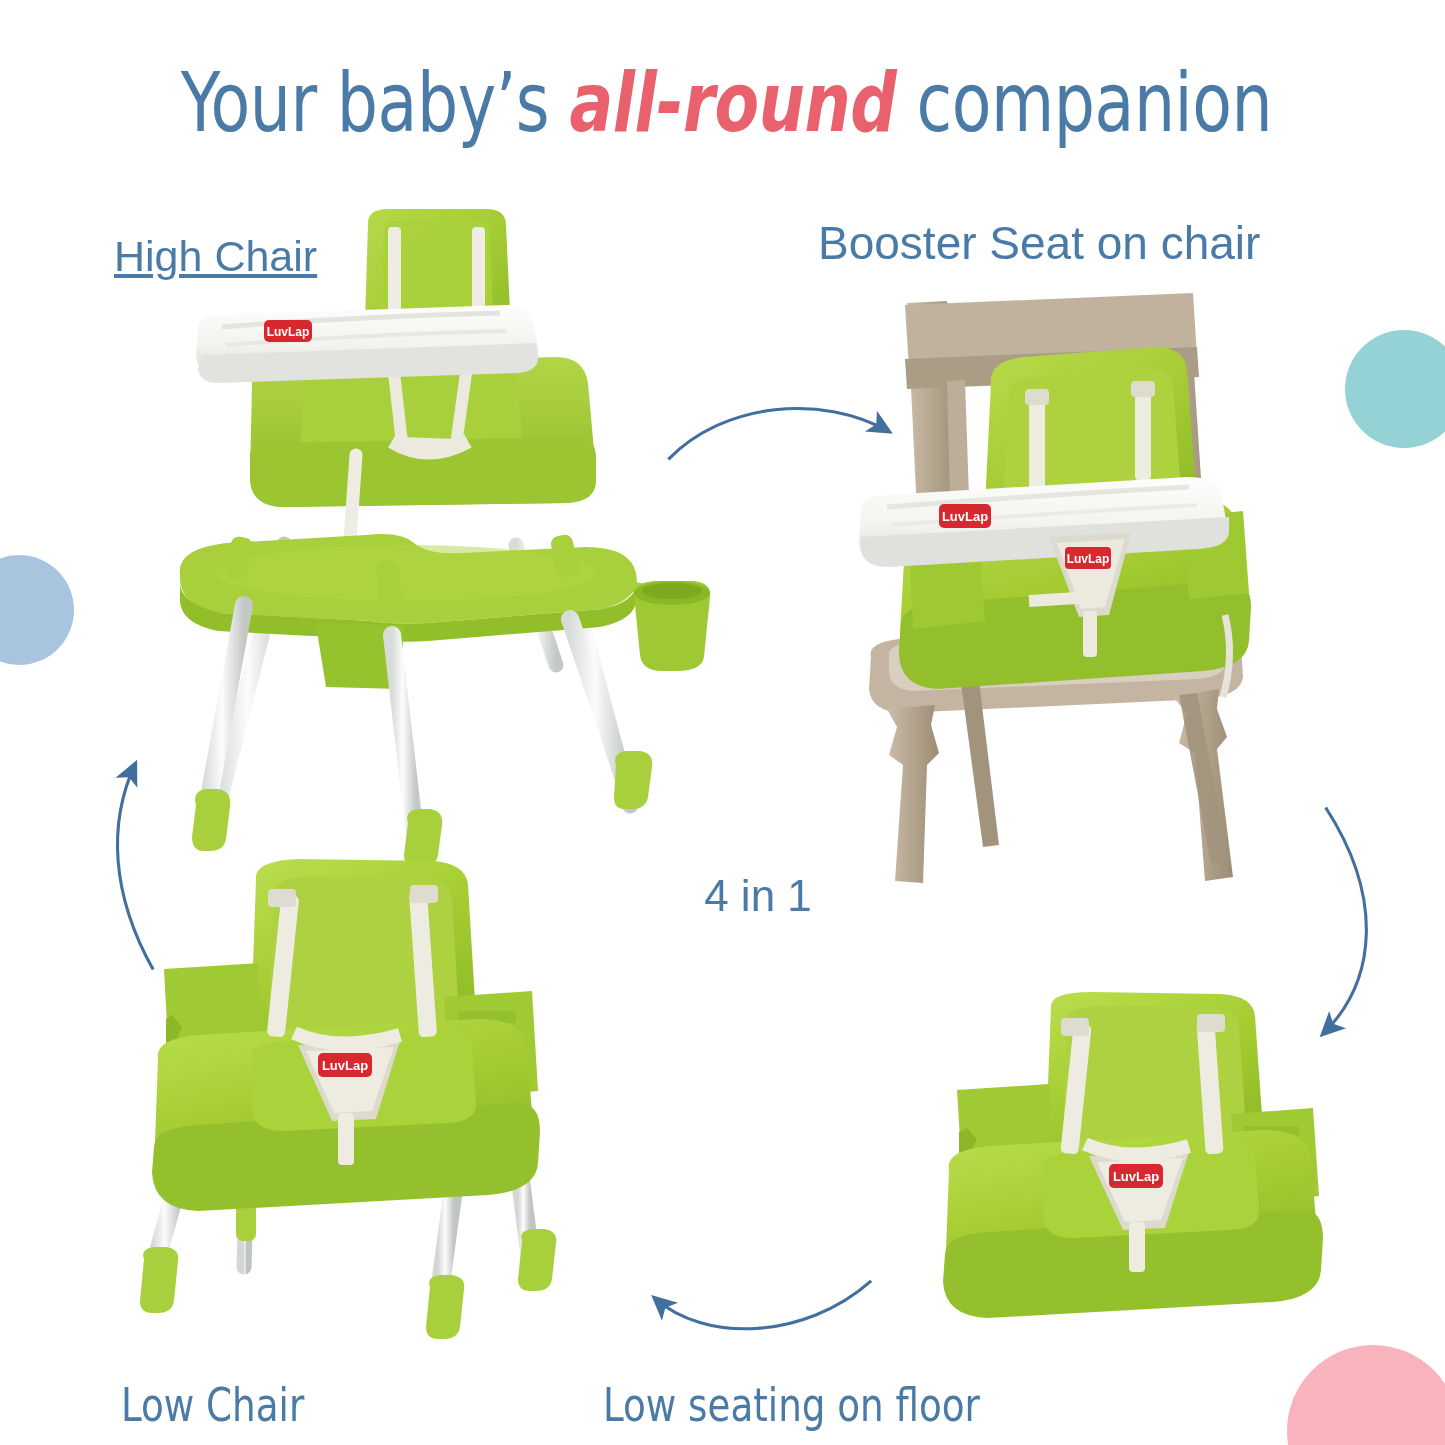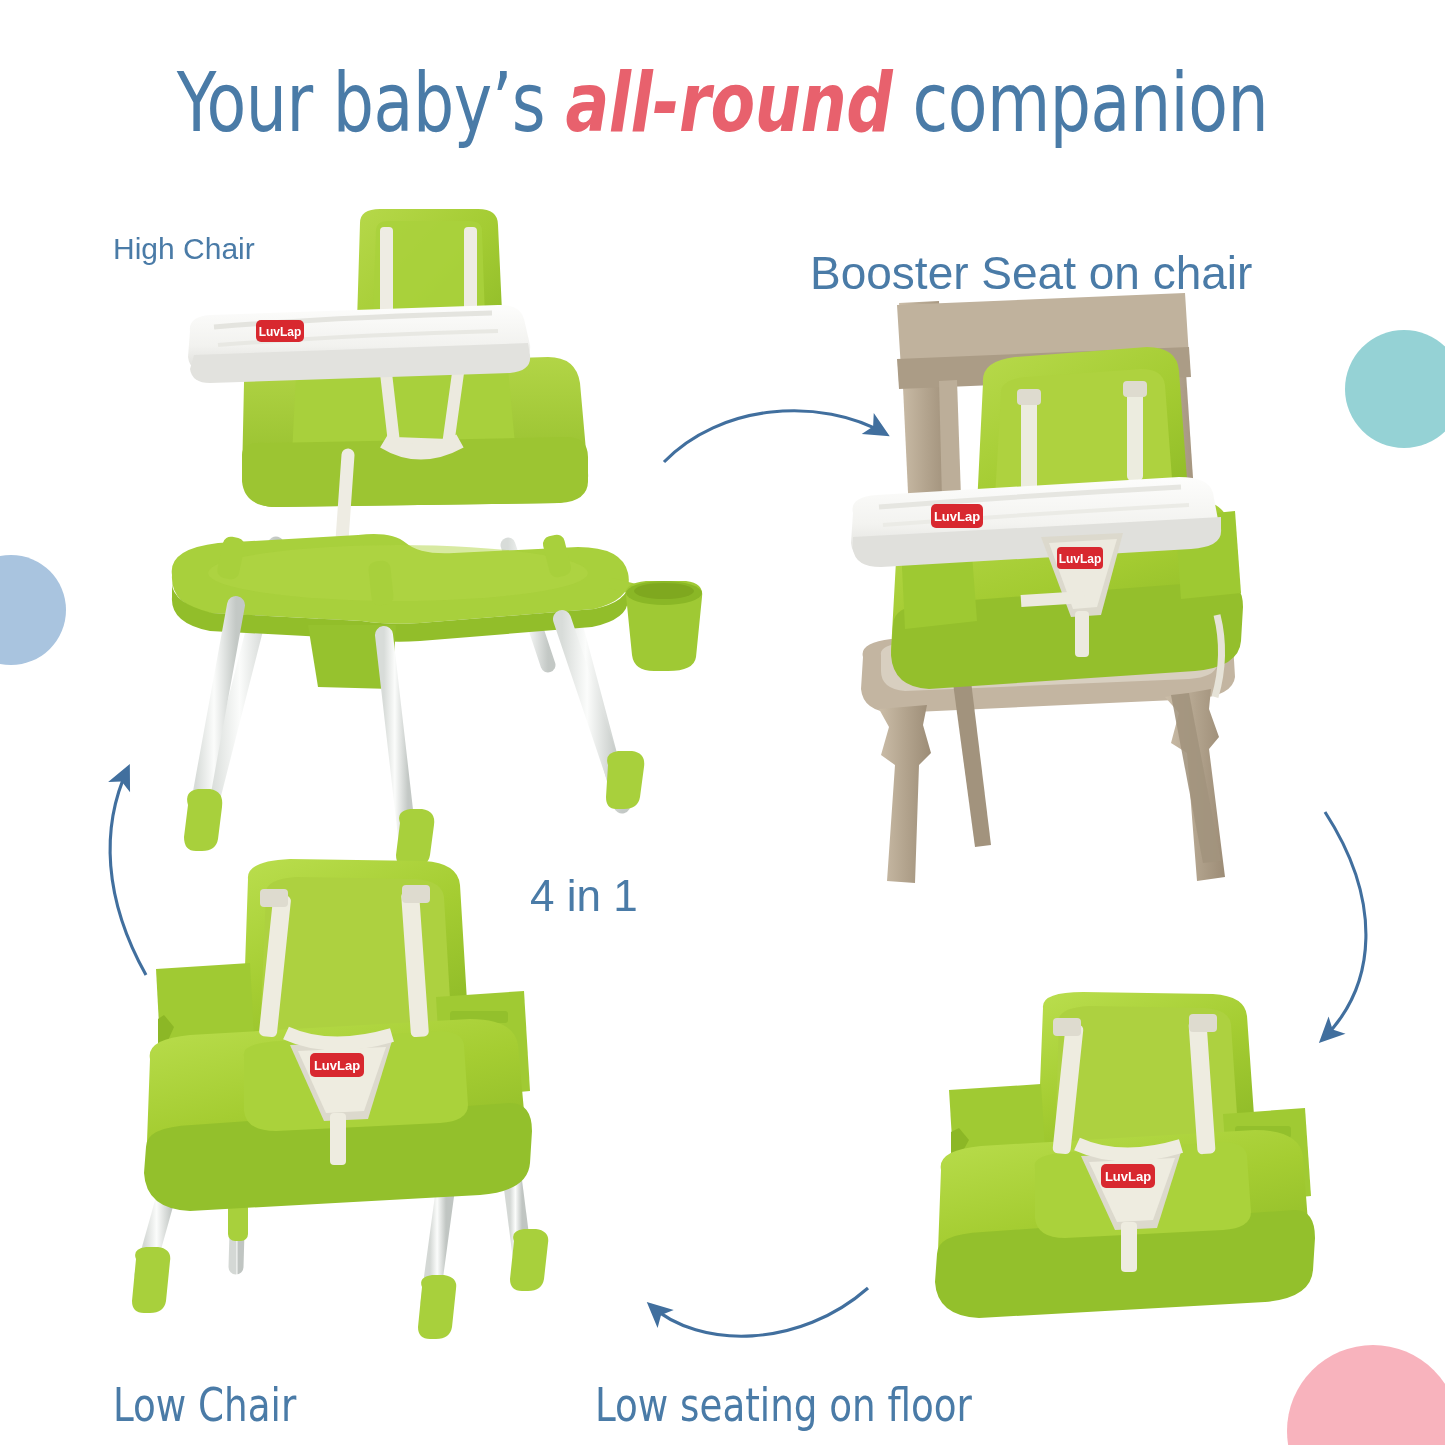--- a/index.html
+++ b/index.html
@@ -2,21 +2,21 @@
 <html><head>
 <meta charset="utf-8">
 <style>
   * { margin:0; padding:0; box-sizing:border-box; }
   html,body { background:#fff; }
   body {
     width:1445px; height:1445px;
     font-family:"Liberation Sans", sans-serif;
     position:relative; overflow:hidden;
   }
-  #canvas { position:absolute; inset:0; }
+  #canvas { position:absolute; inset:0;margin-left:8px; }
 
   
   .deco { position:absolute; border-radius:50%; }
   #deco-teal  { width:118px; height:118px; right:-18px; top:330px;  background:#95d2d5; }
   #deco-blue  { width:110px; height:110px; left:-44px;  top:555px;  background:#a9c4df; }
   #deco-pink  { width:172px; height:172px; right:-14px; bottom:-72px; background:#f8b3bd; }
 
   
   #headline {
     position:absolute; top:62px; left:0; width:100%;
@@ -26,31 +26,31 @@
     transform:scaleX(0.88); transform-origin:center;
     white-space:nowrap;
   }
   #headline .accent { color:#e8616d; font-style:italic; font-weight:bold; }
 
   
   .label {
     position:absolute; color:#4a7ba7;
     font-weight:300; white-space:nowrap;
   }
-  #label-high-chair   { left:113px;  top:232px; font-size:30px; }
-  #label-booster      { left:810px;  top:246px; font-size:46px; }
+  #label-high-chair   { left:106px;  top:232px; font-size:43px;text-decoration:underline; }
+  #label-booster      { left:810px;  top:216px; font-size:46px; }
   #label-low-chair    { left:113px;  top:1378px; font-size:46px;
                         font-family:"Liberation Sans Narrow","DejaVu Sans Condensed","Liberation Sans",sans-serif;
                         transform:scaleX(0.9); transform-origin:left center; }
   #label-floor        { left:595px;  top:1378px; font-size:46px;
                         font-family:"Liberation Sans Narrow","DejaVu Sans Condensed","Liberation Sans",sans-serif;
                         transform:scaleX(0.9); transform-origin:left center; }
   #label-center {
     position:absolute; left:530px; top:868px; width:440px;
-    color:#4a7ba7; font-size:44px; line-height:1.28;
+    text-align:center; color:#4a7ba7; font-size:44px; line-height:1.28;
     font-weight:300;
   }
 
   
   #arrows { position:absolute; inset:0; pointer-events:none; }
 
   
   .product { position:absolute;text-decoration:underline; }
   #art-high-chair { left:148px; top:205px; width:560px; height:675px; }
   #art-booster    { left:835px; top:285px; width:450px; height:640px; }

